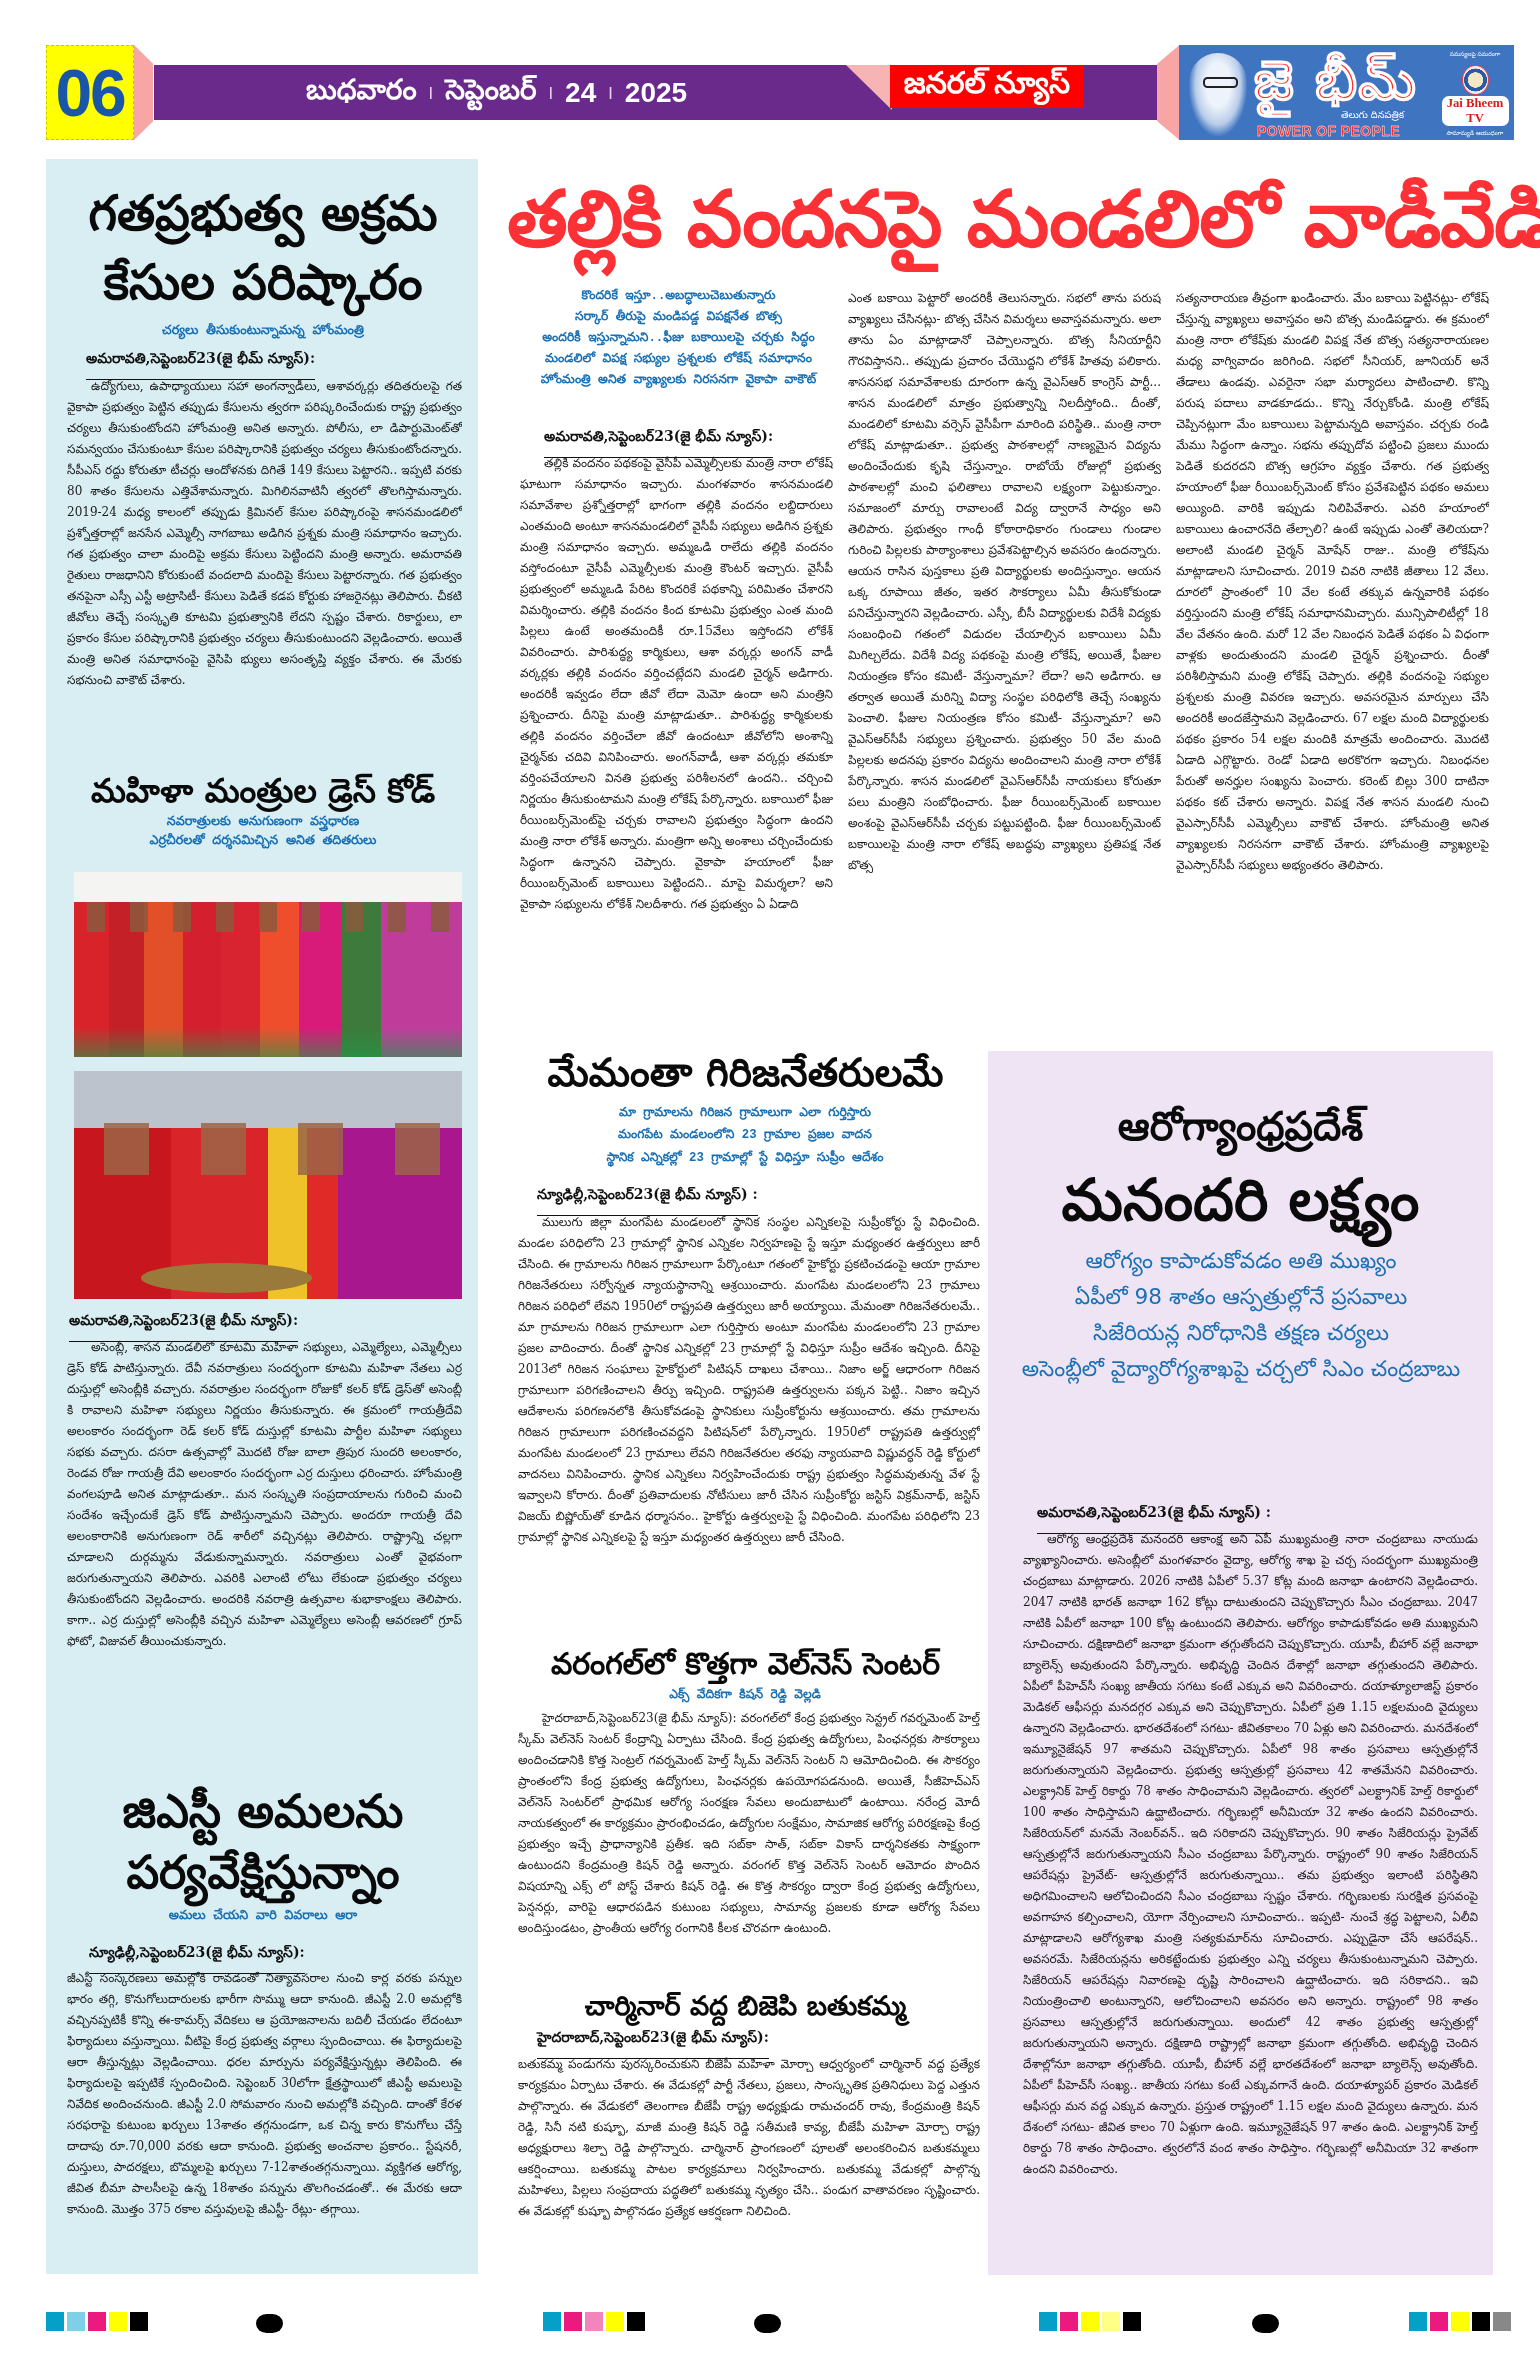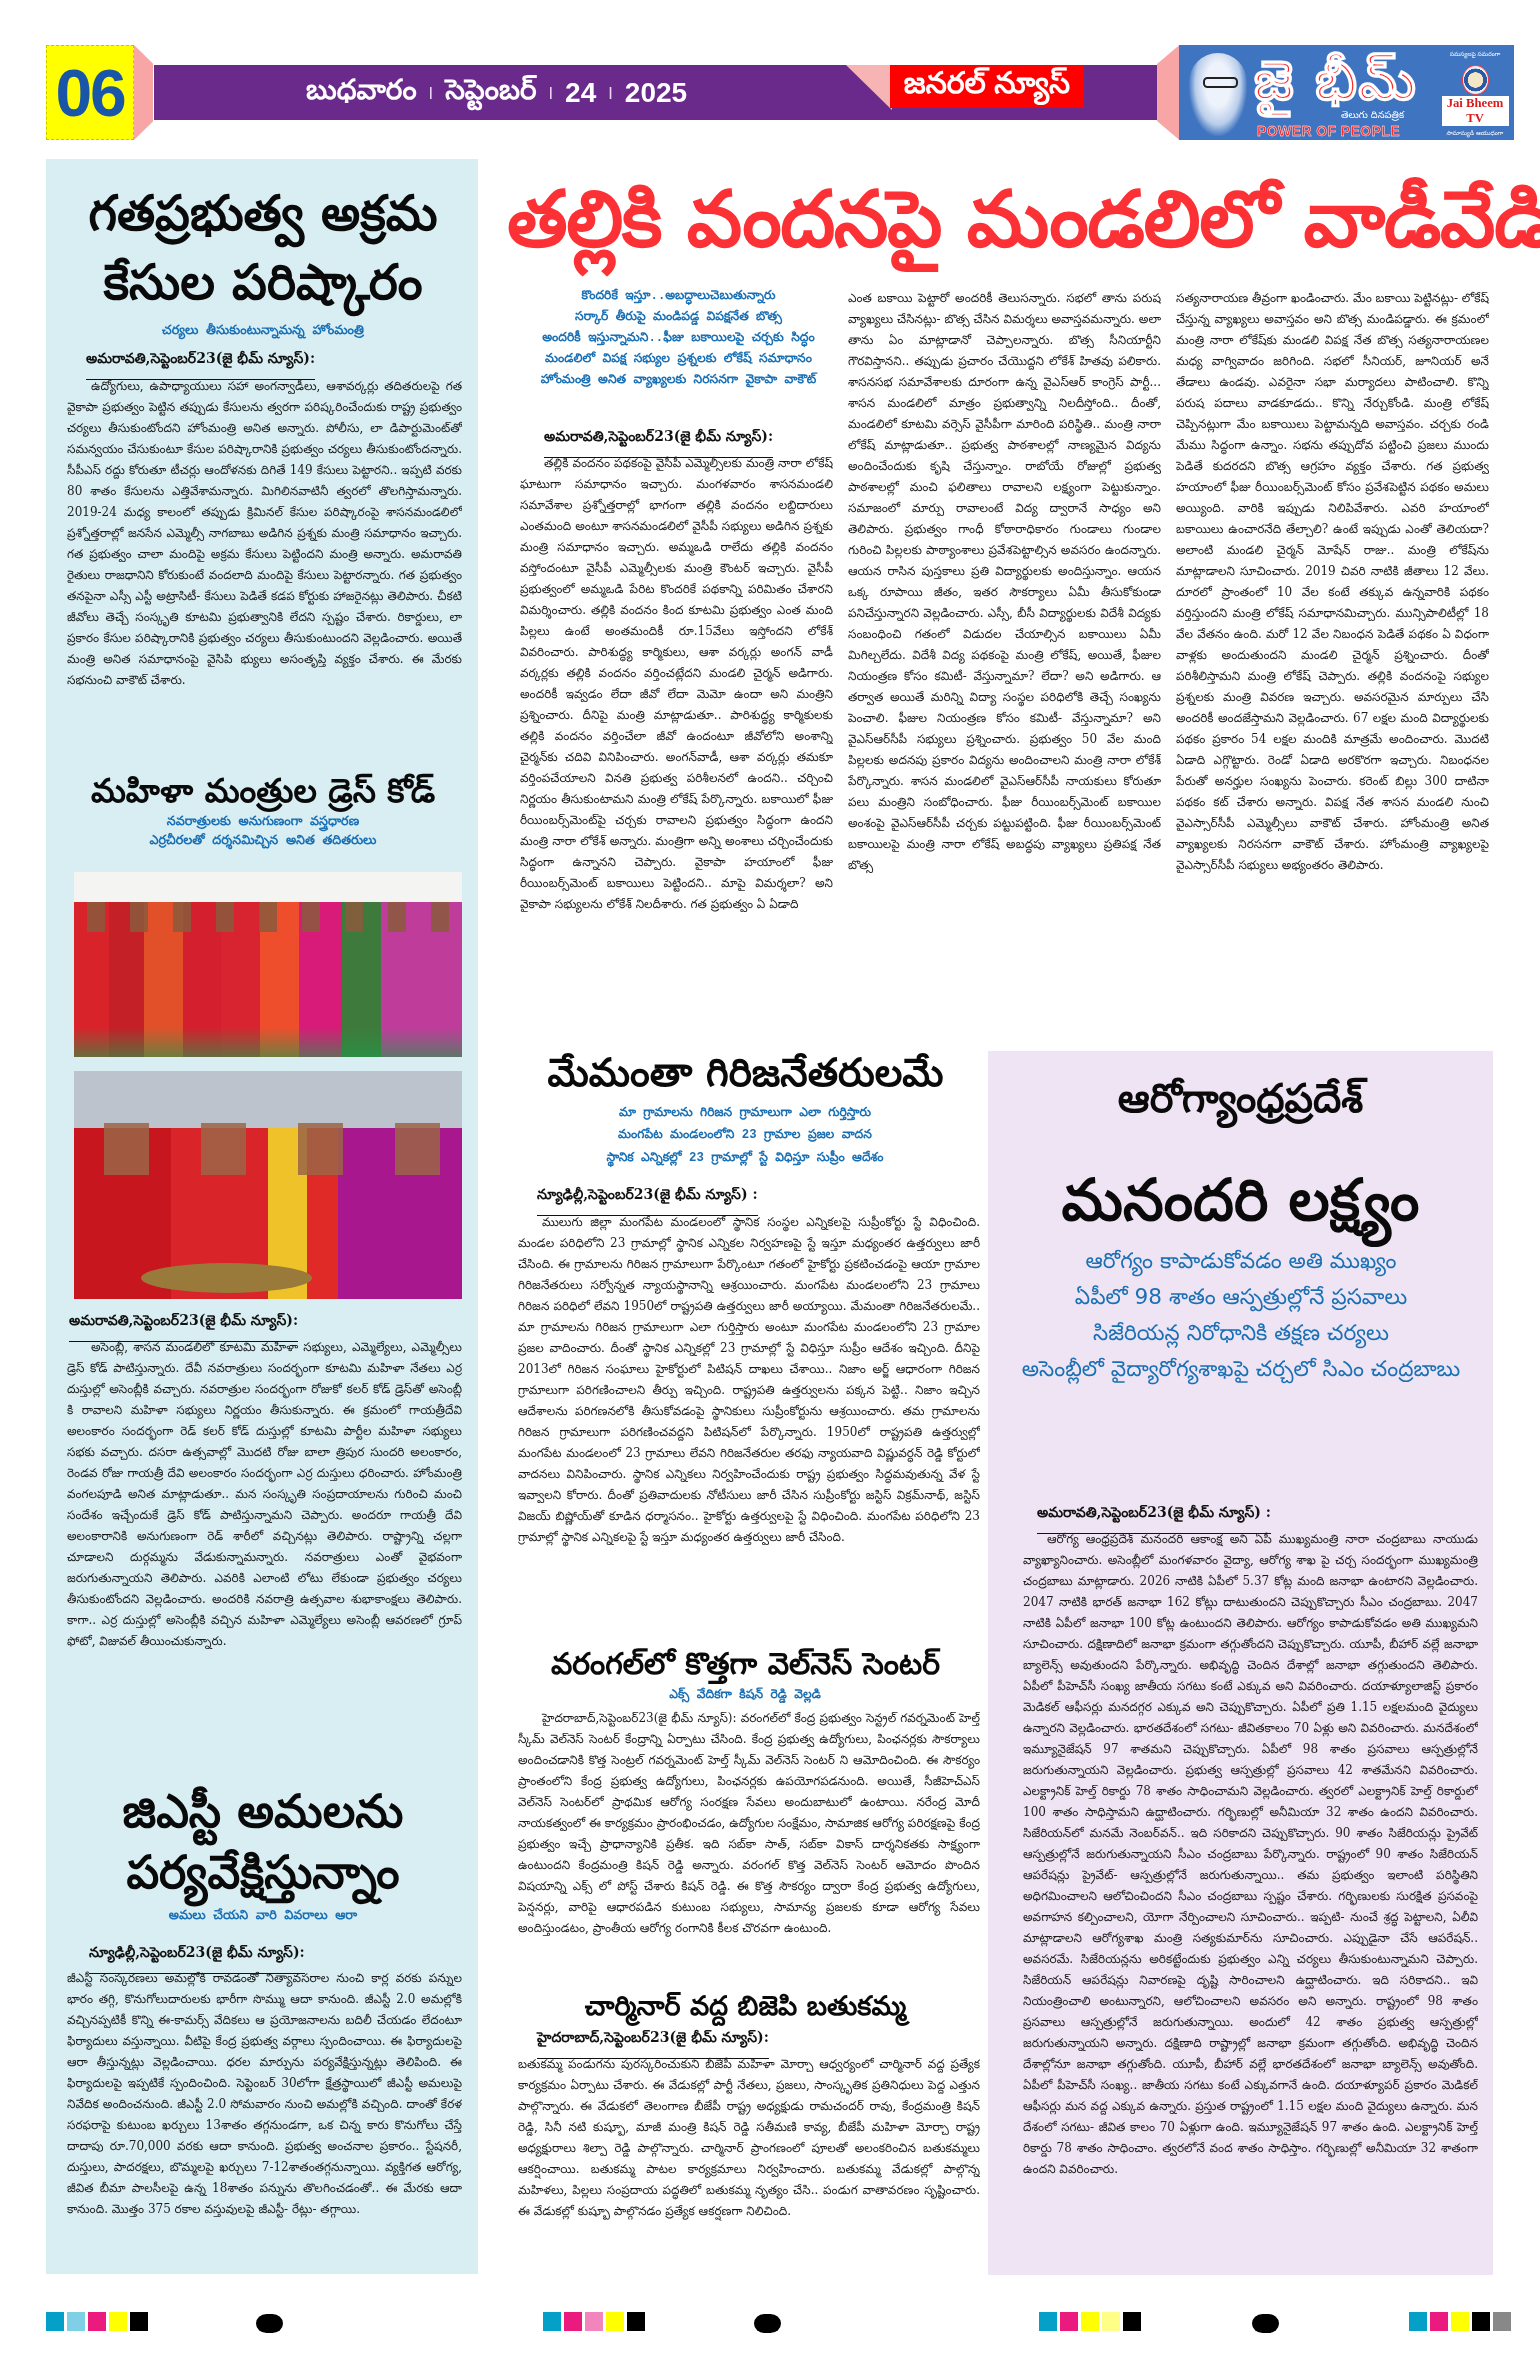--- a/index.html
+++ b/index.html
@@ -31,21 +31,21 @@
   .logo-title { position: absolute; left: 75px; top: 0px; font-family: "DejaVu Sans", sans-serif; font-weight: bold;
     font-size: 54px; color: #ff2a2a; -webkit-text-stroke: 1.5px #ffffff; letter-spacing: 1.5px; line-height: 72px; }
   .logo-sub { position: absolute; left: 162px; top: 64px; font-family: "DejaVu Sans", sans-serif; font-size: 9.7px; color: #fff; }
   .logo-tag { position: absolute; left: 78px; top: 78px; font-family: "Liberation Sans", sans-serif; font-weight: bold;
     font-size: 14px; color: #ff2a2a; -webkit-text-stroke: 0.4px #fff; letter-spacing: 0.4px; }
   .logo-tv { position: absolute; left: 261px; top: 4.5px; width: 70px; height: 88px; text-align: center; color: #fff; }
   .logo-tv .tv-line { font-family: "DejaVu Sans", sans-serif; font-size: 6px; display: block; }
   .logo-tv .tv-emblem { display: block; width: 27px; height: 30px; margin: 6px auto 1.5px; border-radius: 50%;
     background: radial-gradient(circle, #f4e7c7 0 40%, #2b5aa5 42% 60%, #e8eef9 62%); border: 1.5px solid #ff3b3b; }
   .logo-tv .tv-brand { display: block; font-family: "Liberation Serif", serif; font-weight: bold; font-size: 12.7px;
-    color: #d81c1c; background: #fff; margin: 1.5px 1.5px 3px; line-height: 15px; }
+    color: #d81c1c; background: #fff; margin: 1.5px 1.5px 3px; line-height: 15px; border-radius: 7px; }
 
   
   .left-panel { position: absolute; left: 46px; top: 159px; width: 432px; height: 2115px; background: #d8eef3; }
   .right-panel { position: absolute; left: 988px; top: 1051px; width: 505px; height: 1224px; background: #efe4f3; }
 
   .headline-black { font-family: "DejaVu Sans", sans-serif; font-weight: bold; color: #0a0a0a; text-align: center; }
   .deck { font-family: Liberation Mono, monospace; font-weight: bold; color: #1a70b5; text-align: center; }
   .dateline { font-family: "DejaVu Serif", serif; font-weight: bold; font-size: 14px; color: #111;
     padding-bottom: 9px; border-bottom: 1.1px solid #111; display: inline-block; text-align: right; }
   .body { font-family: "DejaVu Serif", serif; font-size: 12px; line-height: 21px; color: #1b1b1b; text-align: justify; }
@@ -100,21 +100,21 @@
   .s4-dateline { position: absolute; left: 537px; top: 1186px; }
   .s4-body { position: absolute; left: 518px; top: 1212px; width: 462px; height: 417px; overflow: hidden; }
   .s5-title { position: absolute; left: 507px; top: 1641px; width: 477px; font-size: 30px; line-height: 45px; }
   .s5-deck { position: absolute; left: 514px; top: 1687px; width: 462px; font-size: 12.3px; }
   .s5-body { position: absolute; left: 518px; top: 1708px; width: 462px; height: 262px; overflow: hidden; }
   .s6-title { position: absolute; left: 507px; top: 1985px; width: 477px; font-size: 27px; line-height: 42px; }
   .s6-dateline { position: absolute; left: 537px; top: 2029px; }
   .s6-body { position: absolute; left: 518px; top: 2054px; width: 462px; height: 216px; overflow: hidden; }
 
   
-  .s7-title1 { position: absolute; left: 988px; top: 1068px; width: 505px; font-size: 40px; line-height: 60px; }
+  .s7-title1 { position: absolute; left: 988px; top: 1096px; width: 505px; font-size: 40px; line-height: 60px; }
   .s7-title2 { position: absolute; left: 988px; top: 1163px; width: 505px; font-size: 58px; line-height: 75px; }
   .s7-deck { position: absolute; left: 999px; top: 1243px; width: 484px; font-family: "DejaVu Sans", sans-serif;
     font-weight: normal; font-size: 21.6px; line-height: 36px; color: #1a70b5; text-align: center; }
   .s7-dateline { position: absolute; left: 1037px; top: 1504px; }
   .s7-body { position: absolute; left: 1023px; top: 1529px; width: 455px; height: 742px; overflow: hidden; }
 
   .para { text-indent: 2em; }
 
   
   .regs { position: absolute; left: 0; top: 2312px; width: 1541px; height: 22.4px; }

